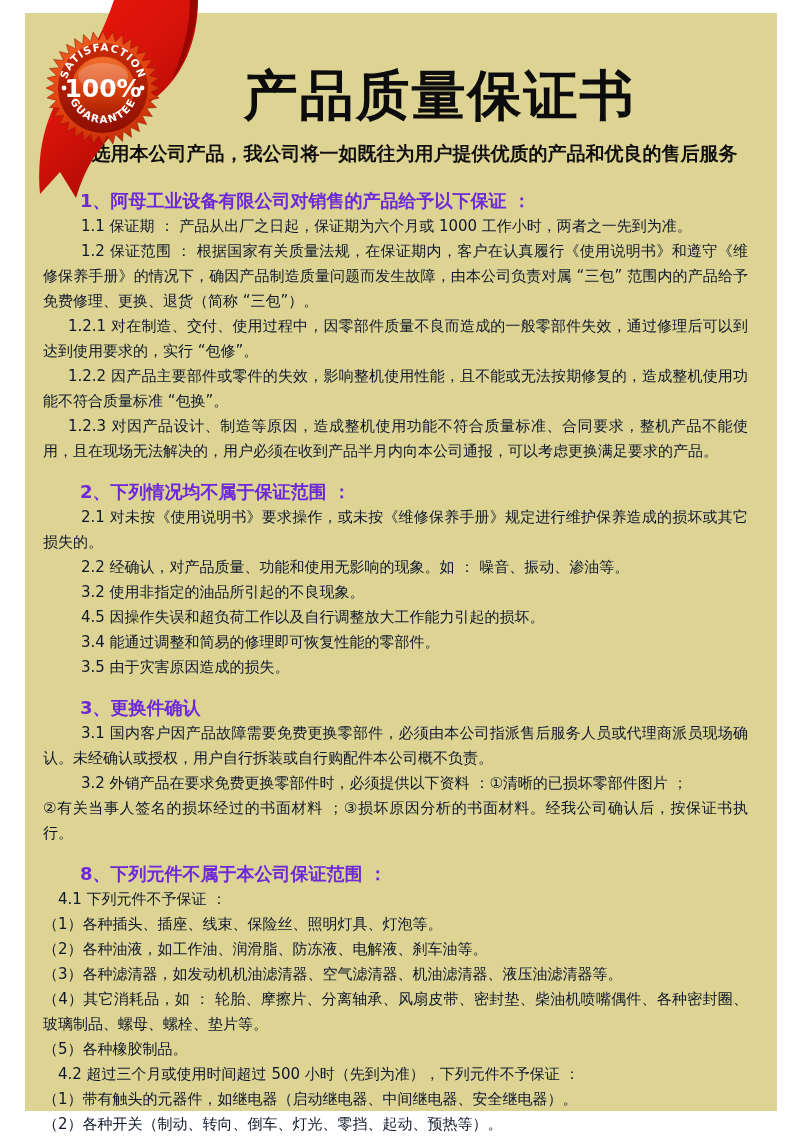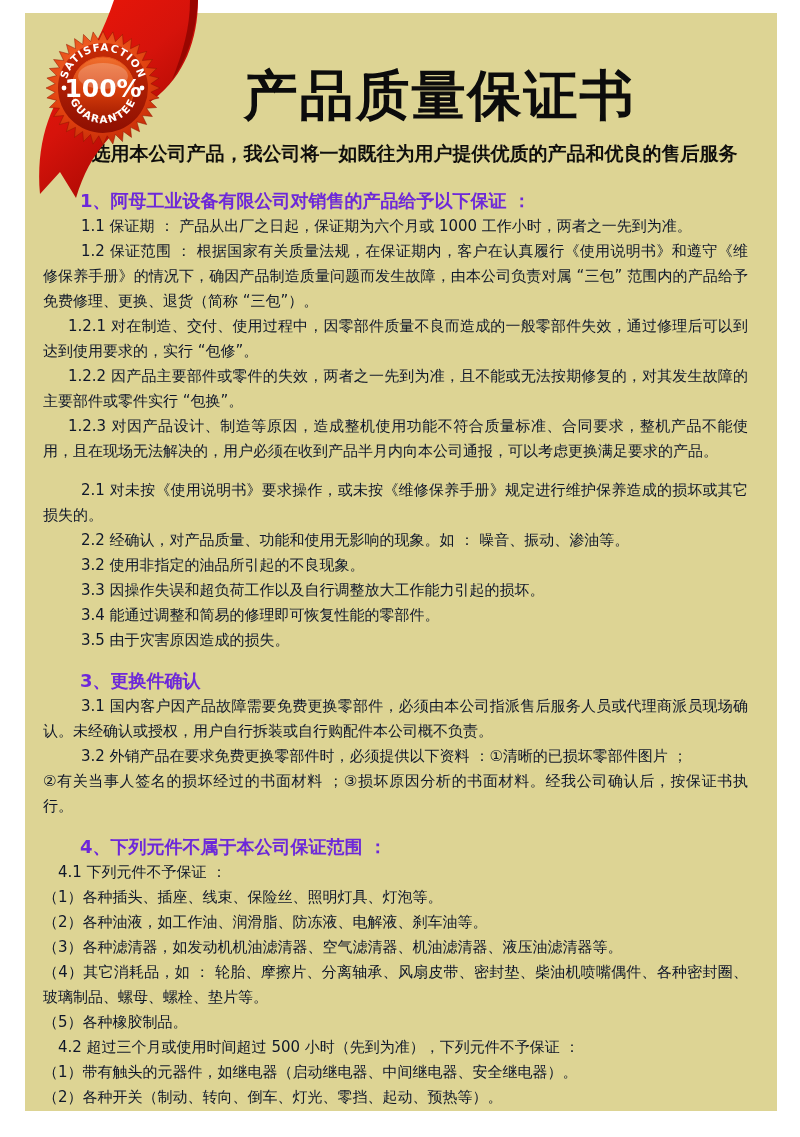--- a/index.html
+++ b/index.html
@@ -48,39 +48,40 @@
 <div class="page">
   <div class="content">
     <h1 class="doc-title">产品质量保证书</h1>
     <p class="subtitle">感谢选用本公司产品，我公司将一如既往为用户提供优质的产品和优良的售后服务</p>
     <div class="sections" id="sections">
         <div class="section">
           <div class="sec-heading">1、阿母工业设备有限公司对销售的产品给予以下保证 ：</div>
           <p class="para ind-lg">1.1 保证期 ： 产品从出厂之日起，保证期为六个月或 1000 工作小时，两者之一先到为准。</p>
           <p class="para ind-lg">1.2 保证范围 ： 根据国家有关质量法规，在保证期内，客户在认真履行《使用说明书》和遵守《维修保养手册》的情况下，确因产品制造质量问题而发生故障，由本公司负责对属 “三包” 范围内的产品给予免费修理、更换、退货（简称 “三包”）。</p>
           <p class="para ind-md">1.2.1 对在制造、交付、使用过程中，因零部件质量不良而造成的一般零部件失效，通过修理后可以到达到使用要求的，实行 “包修”。</p>
-          <p class="para ind-md">1.2.2 因产品主要部件或零件的失效，两者之一先到为准，且不能或无法按期修复的，对其发生故障的主要部件或零件实行 “包换”。</p>
+          <p class="para ind-md">1.2.2 因产品主要部件或零件的失效，影响整机使用性能，且不能或无法按期修复的，造成整机使用功能不符合质量标准 “包换”。</p>
           <p class="para ind-md">1.2.3 对因产品设计、制造等原因，造成整机使用功能不符合质量标准、合同要求，整机产品不能使用，且在现场无法解决的，用户必须在收到产品半月内向本公司通报，可以考虑更换满足要求的产品。</p>
         </div>
         <div class="section">
+          <div class="sec-heading">2、下列情况均不属于保证范围 ：</div>
           <p class="para ind-lg">2.1 对未按《使用说明书》要求操作，或未按《维修保养手册》规定进行维护保养造成的损坏或其它损失的。</p>
           <p class="para ind-lg">2.2 经确认，对产品质量、功能和使用无影响的现象。如 ： 噪音、振动、渗油等。</p>
           <p class="para ind-lg">3.2 使用非指定的油品所引起的不良现象。</p>
-          <p class="para ind-lg">3.3 因操作失误和超负荷工作以及自行调整放大工作能力引起的损坏。</p>
+          <p class="para ind-lg">4.5 因操作失误和超负荷工作以及自行调整放大工作能力引起的损坏。</p>
           <p class="para ind-lg">3.4 能通过调整和简易的修理即可恢复性能的零部件。</p>
           <p class="para ind-lg">3.5  由于灾害原因造成的损失。</p>
         </div>
         <div class="section">
           <div class="sec-heading">3、更换件确认</div>
           <p class="para ind-lg">3.1 国内客户因产品故障需要免费更换零部件，必须由本公司指派售后服务人员或代理商派员现场确认。未经确认或授权，用户自行拆装或自行购配件本公司概不负责。</p>
           <p class="para ind-lg">3.2 外销产品在要求免费更换零部件时，必须提供以下资料 ：①清晰的已损坏零部件图片 ；</p>
           <p class="para ind-0">②有关当事人签名的损坏经过的书面材料 ；③损坏原因分析的书面材料。经我公司确认后，按保证书执行。</p>
         </div>
         <div class="section">
-          <div class="sec-heading">4、下列元件不属于本公司保证范围 ：</div>
+          <div class="sec-heading">8、下列元件不属于本公司保证范围 ：</div>
           <p class="para ind-sm">4.1 下列元件不予保证 ：</p>
           <p class="para ind-0">（1）各种插头、插座、线束、保险丝、照明灯具、灯泡等。</p>
           <p class="para ind-0">（2）各种油液，如工作油、润滑脂、防冻液、电解液、刹车油等。</p>
           <p class="para ind-0">（3）各种滤清器，如发动机机油滤清器、空气滤清器、机油滤清器、液压油滤清器等。</p>
           <p class="para ind-0">（4）其它消耗品，如 ： 轮胎、摩擦片、分离轴承、风扇皮带、密封垫、柴油机喷嘴偶件、各种密封圈、玻璃制品、螺母、螺栓、垫片等。</p>
           <p class="para ind-0">（5）各种橡胶制品。</p>
           <p class="para ind-sm">4.2 超过三个月或使用时间超过 500 小时（先到为准），下列元件不予保证 ：</p>
           <p class="para ind-0">（1）带有触头的元器件，如继电器（启动继电器、中间继电器、安全继电器）。</p>
           <p class="para ind-0">（2）各种开关（制动、转向、倒车、灯光、零挡、起动、预热等）。</p>
         </div>

